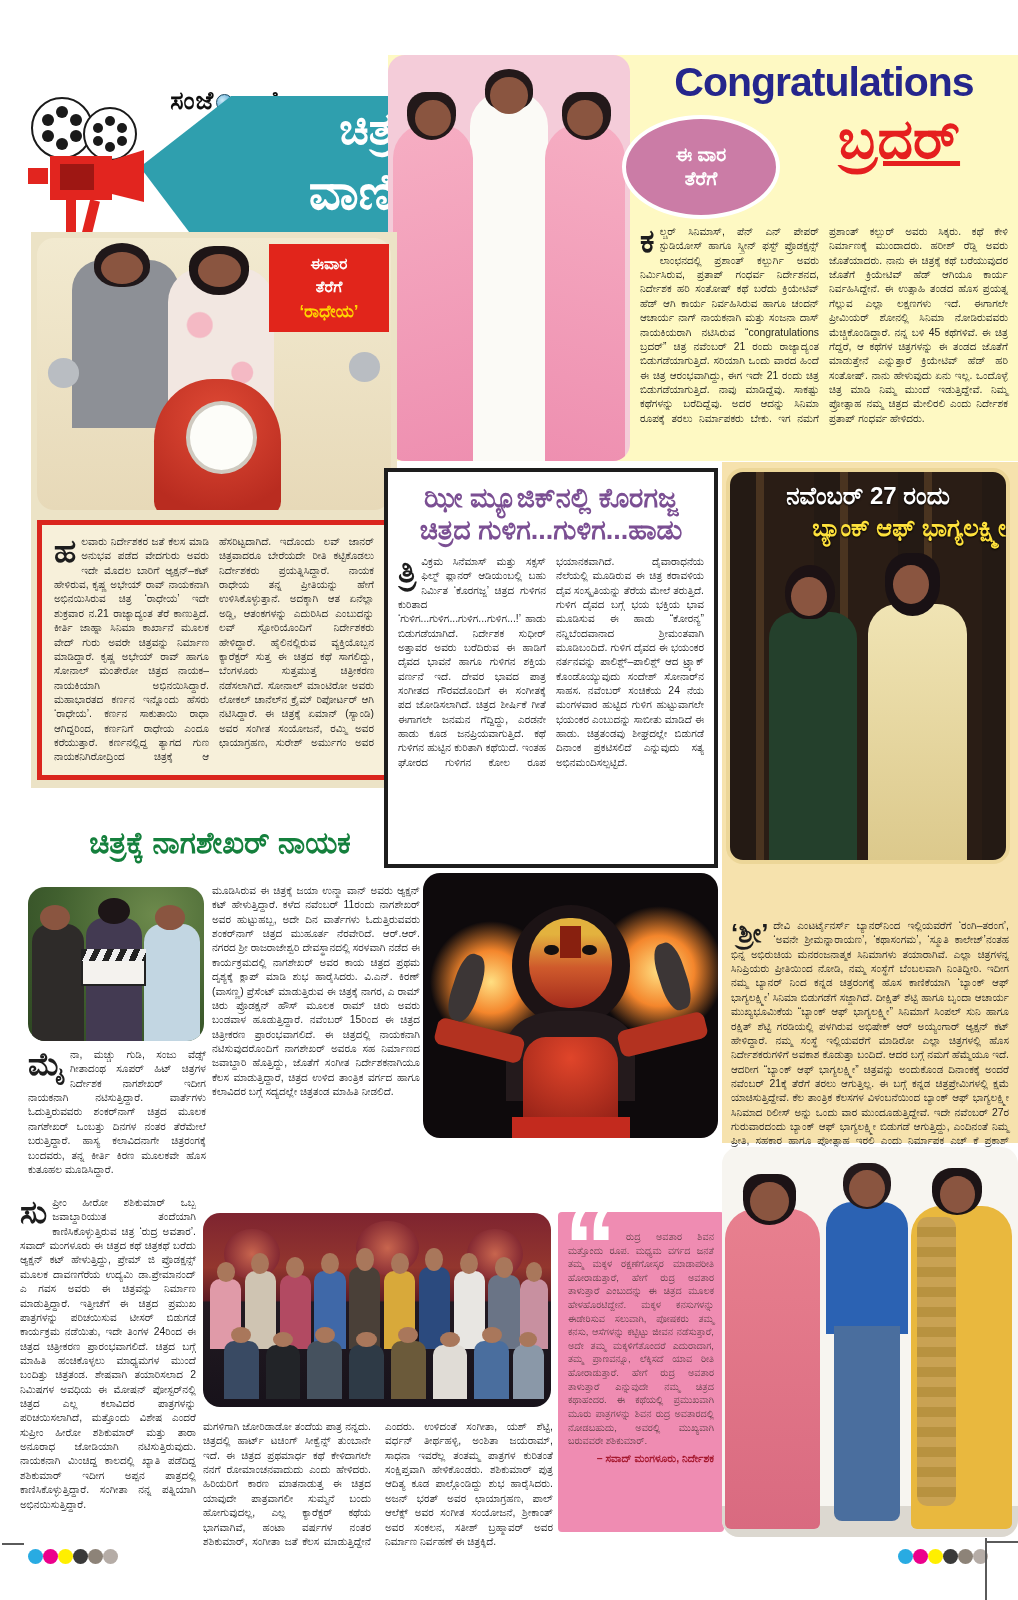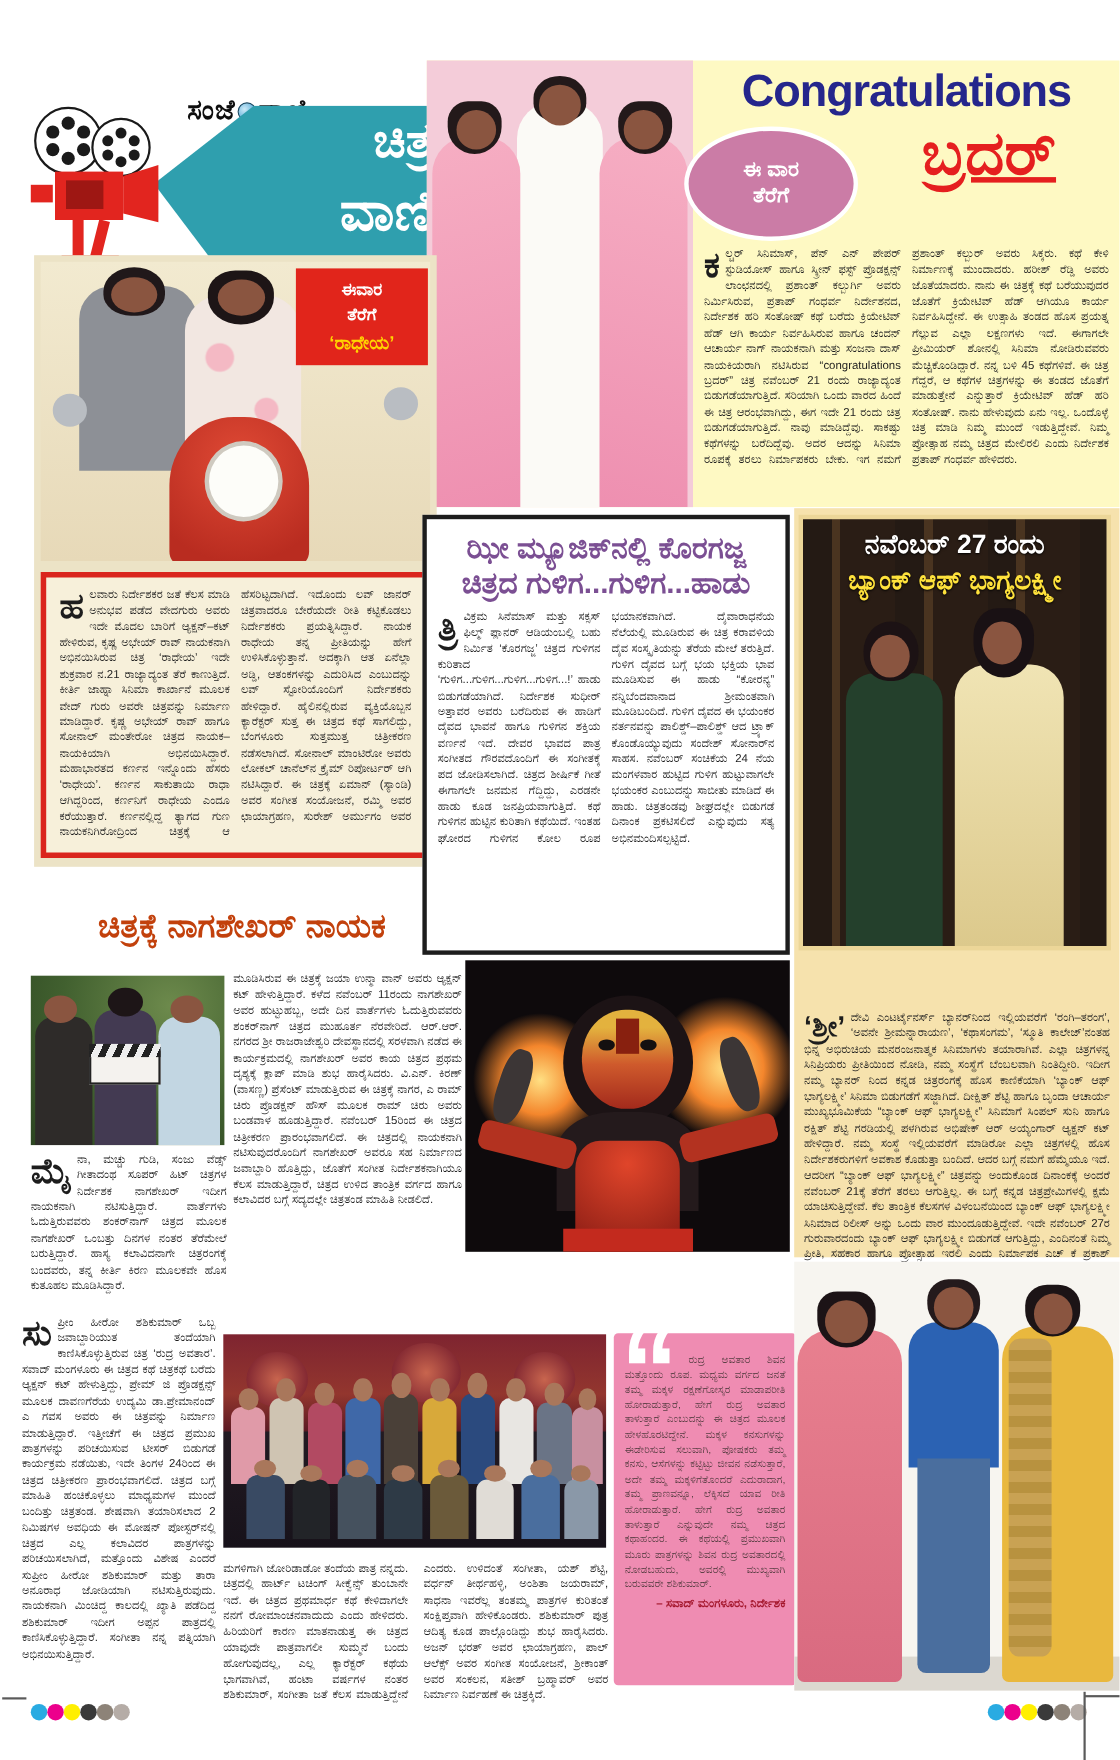--- a/index.html
+++ b/index.html
@@ -1,19 +1,19 @@
 <!DOCTYPE html>
 <html><head>
 <meta charset="utf-8">
 <style>
   html,body{margin:0;padding:0;background:#fff;}
   .page{position:relative;width:1018px;height:1600px;background:#fff;overflow:hidden;
         font-family:"Liberation Sans","DejaVu Sans",sans-serif;}
   .abs{position:absolute;}
-  .photo{position:absolute;overflow:hidden;}
+  .photo{position:absolute;overflow:hidden;border-radius:17px;}
   .fig{position:absolute;}
   .kn{font-size:10.4px;line-height:1.38;color:#1d1d1d;text-align:justify;}
   .cols2{column-count:2;column-gap:10px;}
   .dropcap{float:left;font-weight:bold;font-size:32px;line-height:28px;margin:2px 5px 0 0;}
   .hdl{font-weight:bold;}
   
   .beam{position:absolute;left:120px;top:58px;width:268px;height:142px;background:#2f9fae;
         clip-path:polygon(34% 0,100% 0,100% 100%,20% 100%,0 50%);color:#fff;text-align:right;
         padding:2px 14px 0 0;box-sizing:border-box;font-weight:bold;}
   .beam .t1{font-size:44px;line-height:62px;}
@@ -159,28 +159,28 @@
 
   <div class="abs" style="left:722px;top:462px;width:296px;height:681px;background:#f6e2ad;">
     <div class="photo" style="left:4px;top:6px;width:284px;height:396px;border:4px solid #ecd698;box-sizing:border-box;background:repeating-linear-gradient(90deg,#241a14 0 26px,#4a3420 26px 34px,#2a1d15 34px 84px),linear-gradient(135deg,#3a2a22,#1f1713);">
       <div class="fig" style="left:14%;top:36%;width:32%;height:64%;background:#24402c;border-radius:26px 26px 0 0;"></div>
       <div class="fig" style="left:20%;top:24%;width:18%;height:14%;background:#1c1214;border-radius:50% 50% 45% 45%;"></div>
       <div class="fig" style="left:22%;top:27%;width:13%;height:10%;background:#8a5540;border-radius:50%;"></div>
       <div class="fig" style="left:50%;top:34%;width:36%;height:66%;background:linear-gradient(180deg,#f0e4b4,#dcc98c);border-radius:30px 30px 0 0;"></div>
       <div class="fig" style="left:56%;top:21%;width:20%;height:16%;background:#191114;border-radius:48% 48% 60% 60%;"></div>
       <div class="fig" style="left:59%;top:24%;width:13%;height:10%;background:#8a5540;border-radius:50%;"></div>
       <div class="abs hdl" style="left:0;top:10px;width:100%;text-align:center;font-size:24px;color:#ffffff;text-shadow:0 1px 2px #000;">ನವೆಂಬರ್ 27 ರಂದು</div>
-      <div class="abs hdl" style="left:0;top:42px;width:100%;text-align:center;font-size:24px;color:#ffe23c;text-shadow:0 1px 2px #000;">ಬ್ಯಾಂಕ್ ಆಫ್ ಭಾಗ್ಯಲಕ್ಷ್ಮೀ</div>
+      <div class="abs hdl" style="left:0;top:42px;width:100%;text-align:right;font-size:24px;color:#ffe23c;text-shadow:0 1px 2px #000;">ಬ್ಯಾಂಕ್ ಆಫ್ ಭಾಗ್ಯಲಕ್ಷ್ಮೀ</div>
     </div>
     <div class="abs kn" style="left:9px;top:412px;width:278px;height:260px;margin-top:45px;">
       <span class="dropcap" style="font-size:26px;line-height:24px;">‘<span>ಶ್ರೀ</span>’</span><span>ದೇವಿ ಎಂಟರ್ಟೈನರ್ಸ್ ಬ್ಯಾನರ್‌ನಿಂದ ಇಲ್ಲಿಯವರೆಗೆ ‘ರಂಗಿ–ತರಂಗ’, ‘ಅವನೇ ಶ್ರೀಮನ್ನಾರಾಯಣ’, ‘ಕಥಾಸಂಗಮ’, ‘ಸ್ಮೂತಿ ಕಾಲೇಜ್’ನಂತಹ ಭಿನ್ನ ಅಭಿರುಚಿಯ ಮನರಂಜನಾತ್ಮಕ ಸಿನಿಮಾಗಳು ತಯಾರಾಗಿವೆ. ಎಲ್ಲಾ ಚಿತ್ರಗಳನ್ನ ಸಿನಿಪ್ರಿಯರು ಪ್ರೀತಿಯಿಂದ ನೋಡಿ, ನಮ್ಮ ಸಂಸ್ಥೆಗೆ ಬೆಂಬಲವಾಗಿ ನಿಂತಿದ್ದೀರಿ. ಇದೀಗ ನಮ್ಮ ಬ್ಯಾನರ್ ನಿಂದ ಕನ್ನಡ ಚಿತ್ರರಂಗಕ್ಕೆ ಹೊಸ ಕಾಣಿಕೆಯಾಗಿ ‘ಬ್ಯಾಂಕ್ ಆಫ್ ಭಾಗ್ಯಲಕ್ಷ್ಮೀ’ ಸಿನಿಮಾ ಬಿಡುಗಡೆಗೆ ಸಜ್ಜಾಗಿದೆ. ದೀಕ್ಷಿತ್ ಶೆಟ್ಟಿ ಹಾಗೂ ಬೃಂದಾ ಆಚಾರ್ಯ ಮುಖ್ಯಭೂಮಿಕೆಯ “ಬ್ಯಾಂಕ್ ಆಫ್ ಭಾಗ್ಯಲಕ್ಷ್ಮೀ” ಸಿನಿಮಾಗೆ ಸಿಂಪಲ್ ಸುನಿ ಹಾಗೂ ರಕ್ಷಿತ್ ಶೆಟ್ಟಿ ಗರಡಿಯಲ್ಲಿ ಪಳಗಿರುವ ಅಭಿಷೇಕ್ ಆರ್ ಅಯ್ಯಂಗಾರ್ ಆ್ಯಕ್ಷನ್ ಕಟ್ ಹೇಳಿದ್ದಾರೆ. ನಮ್ಮ ಸಂಸ್ಥೆ ಇಲ್ಲಿಯವರೆಗೆ ಮಾಡಿರೋ ಎಲ್ಲಾ ಚಿತ್ರಗಳಲ್ಲಿ ಹೊಸ ನಿರ್ದೇಶಕರುಗಳಿಗೆ ಅವಕಾಶ ಕೊಡುತ್ತಾ ಬಂದಿದೆ. ಆದರ ಬಗ್ಗೆ ನಮಗೆ ಹೆಮ್ಮೆಯೂ ಇದೆ. ಆದರೀಗ “ಬ್ಯಾಂಕ್ ಆಫ್ ಭಾಗ್ಯಲಕ್ಷ್ಮೀ” ಚಿತ್ರವನ್ನು ಅಂದುಕೊಂಡ ದಿನಾಂಕಕ್ಕೆ ಅಂದರೆ ನವೆಂಬರ್ 21ಕ್ಕೆ ತೆರೆಗೆ ತರಲು ಆಗುತ್ತಿಲ್ಲ. ಈ ಬಗ್ಗೆ ಕನ್ನಡ ಚಿತ್ರಪ್ರೇಮಿಗಳಲ್ಲಿ ಕ್ಷಮೆ ಯಾಚಿಸುತ್ತಿದ್ದೇವೆ. ಕೆಲ ತಾಂತ್ರಿಕ ಕೆಲಸಗಳ ವಿಳಂಬನೆಯಿಂದ ಬ್ಯಾಂಕ್ ಆಫ್ ಭಾಗ್ಯಲಕ್ಷ್ಮೀ ಸಿನಿಮಾದ ರಿಲೀಸ್ ಅನ್ನು ಒಂದು ವಾರ ಮುಂದೂಡುತ್ತಿದ್ದೇವೆ. ಇದೇ ನವೆಂಬರ್ 27ರ ಗುರುವಾರದಂದು ಬ್ಯಾಂಕ್ ಆಫ್ ಭಾಗ್ಯಲಕ್ಷ್ಮೀ ಬಿಡುಗಡೆ ಆಗುತ್ತಿದ್ದು, ಎಂದಿನಂತೆ ನಿಮ್ಮ ಪ್ರೀತಿ, ಸಹಕಾರ ಹಾಗೂ ಪ್ರೋತ್ಸಾಹ ಇರಲಿ ಎಂದು ನಿರ್ಮಾಪಕ ಎಚ್ ಕೆ ಪ್ರಕಾಶ್ ತಿಳಿಸಿದ್ದಾರೆ.</span>
     </div>
   </div>
 
-  <div class="abs hdl" style="left:18px;top:826px;width:404px;text-align:center;font-size:30px;color:#c2410c;">ಚಿತ್ರಕ್ಕೆ ನಾಗಶೇಖರ್ ನಾಯಕ</div>
+  <div class="abs hdl" style="left:18px;top:826px;width:404px;text-align:center;font-size:30px;color:#15803d;">ಚಿತ್ರಕ್ಕೆ ನಾಗಶೇಖರ್ ನಾಯಕ</div>
 
   <div class="photo" style="left:28px;top:887px;width:176px;height:154px;background:radial-gradient(circle at 72% 18%,#6d8a4c,#41602f 55%,#2c4521);">
     <div class="fig" style="left:2%;top:24%;width:30%;height:76%;background:#2e2b29;border-radius:18px 18px 0 0;"></div>
     <div class="fig" style="left:7%;top:12%;width:17%;height:16%;background:#8a5540;border-radius:50%;"></div>
     <div class="fig" style="left:33%;top:20%;width:32%;height:80%;background:#433a52;border-radius:18px 18px 0 0;"></div>
     <div class="fig" style="left:40%;top:7%;width:18%;height:17%;background:#1d1517;border-radius:50%;"></div>
     <div class="fig" style="left:66%;top:24%;width:32%;height:76%;background:#c2d6e2;border-radius:18px 18px 0 0;"></div>
     <div class="fig" style="left:72%;top:12%;width:17%;height:16%;background:#8a5540;border-radius:50%;"></div>
     <div class="fig" style="left:30%;top:44%;width:37%;height:20%;background:#f4f2ee;border:2px solid #222;box-sizing:border-box;"></div>
     <div class="fig" style="left:30%;top:40%;width:37%;height:8%;background:repeating-linear-gradient(115deg,#222 0 6px,#eee 6px 12px);"></div>

